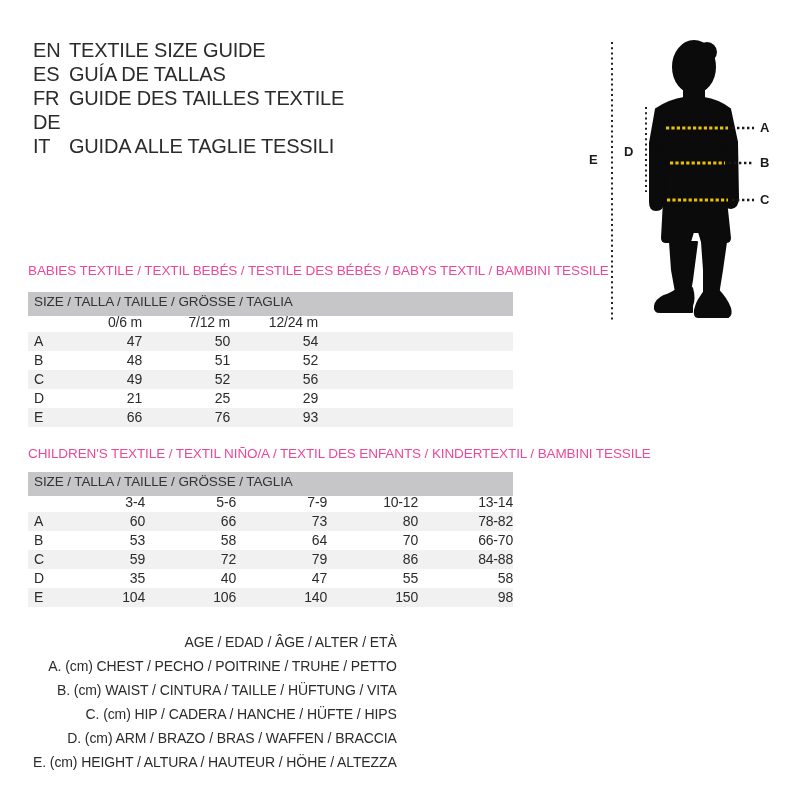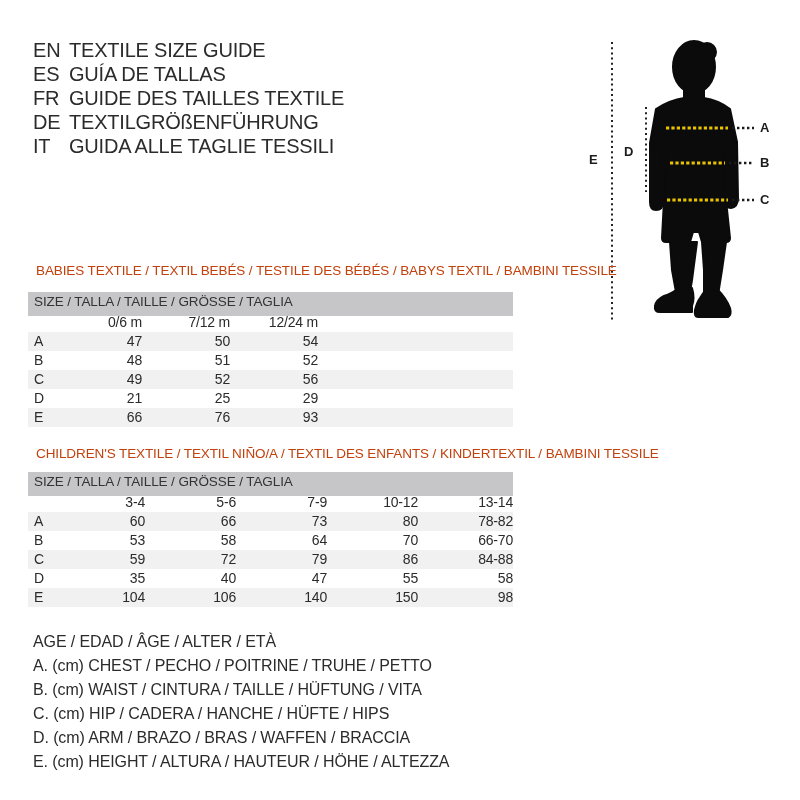--- a/index.html
+++ b/index.html
@@ -12,58 +12,57 @@
   
   #languages{list-style:none;margin:0;padding:0;position:absolute;left:33px;top:38px;}
   #languages li{display:flex;height:24px;align-items:center;font-size:20px;letter-spacing:-0.2px;white-space:nowrap;}
   #languages .code{width:36px;flex:0 0 36px;}
 
   
   #figure{position:absolute;left:580px;top:30px;width:215px;height:300px;}
   .fig-label{position:absolute;font-weight:bold;font-size:13px;line-height:15px;color:#1c1c1c;}
 
   
-  .section-title{position:absolute;left:36px;font-size:13.5px;letter-spacing:-0.1px;white-space:nowrap;color:#c2410c;}
+  .section-title{position:absolute;left:28px;font-size:13.5px;letter-spacing:-0.1px;white-space:nowrap;color:#ec4899;}
   
   .size-bar{position:absolute;left:28px;width:479px;height:24px;background:#c6c6c8;
     font-size:13.5px;line-height:20px;padding-left:6px;letter-spacing:-0.1px;color:#333;white-space:nowrap;}
 
   
   .size-table{position:absolute;left:28px;width:485px;}
   .grid-row{display:grid;}
   .babies-grid .grid-row{grid-template-columns:26px 88px 88px 88px 1fr;}
   .children-grid .grid-row{grid-template-columns:26px 91px 91px 91px 91px 95px;}
   .grid-row span{display:block;text-align:right;height:19px;line-height:19px;font-size:14px;letter-spacing:-0.2px;white-space:nowrap;}
   .grid-row.colhead span{height:20px;line-height:20px;}
   .grid-row .rowlabel{text-align:left;padding-left:6px;}
   .grid-row.stripe{background:#f1f1f1;}
 
   
-  #legend{position:absolute;left:33px;top:630px;font-size:16px;letter-spacing:-0.1px;}
+  #legend{position:absolute;left:33px;top:630px;font-size:14px;letter-spacing:-0.1px;text-align:right;}
   #legend div{height:24px;line-height:24px;white-space:nowrap;}
 </style>
 </head>
 <body>
 
 <ul id="languages">
     <li>
       <span class="code">EN</span>
       <span>TEXTILE SIZE GUIDE</span>
     </li>
     <li>
       <span class="code">ES</span>
       <span>GUÍA DE TALLAS</span>
     </li>
     <li>
       <span class="code">FR</span>
       <span>GUIDE DES TAILLES TEXTILE</span>
     </li>
     <li>
       <span class="code">DE</span>
-      <span>TEXTILGRÖßENFÜHRUNG</span>
     </li>
     <li>
       <span class="code">IT</span>
       <span>GUIDA ALLE TAGLIE TESSILI</span>
     </li>
   </ul>
 
 <div id="figure">
   <svg width="215" height="300" viewBox="0 0 215 300">
 

